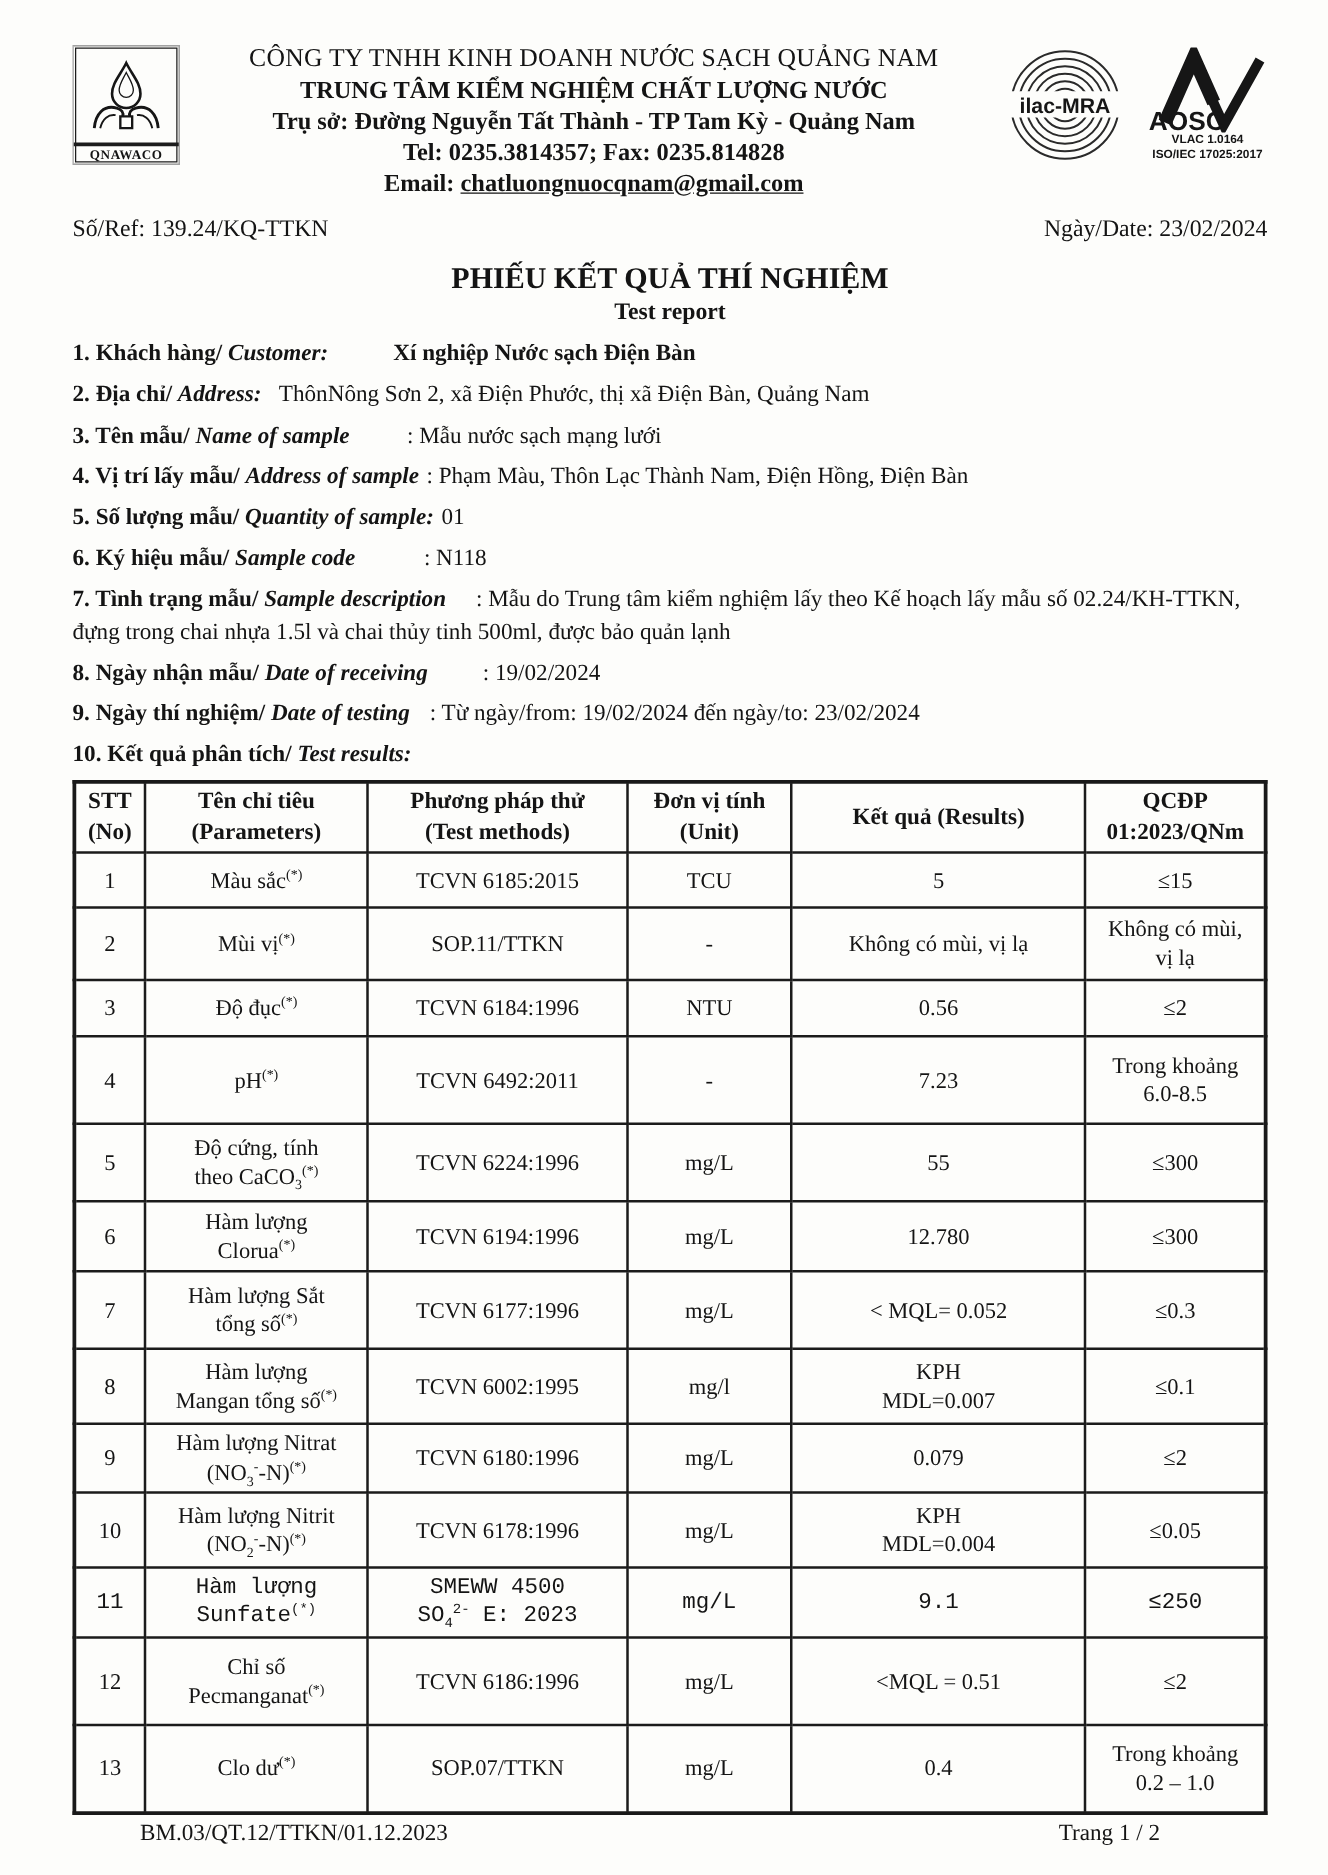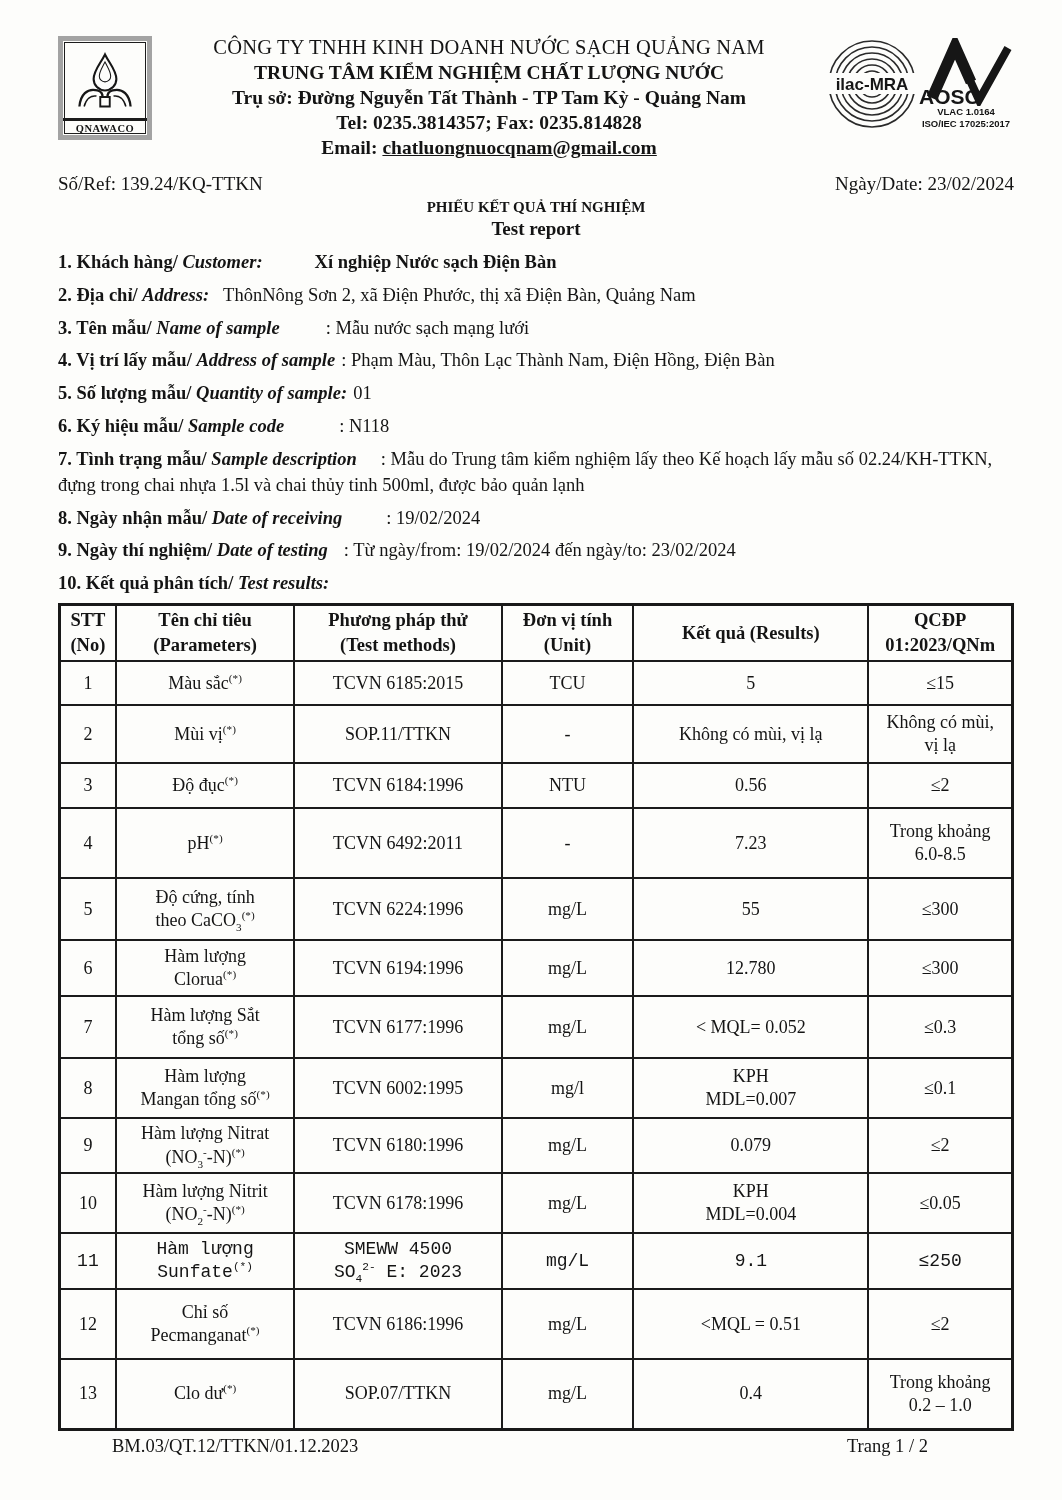--- a/index.html
+++ b/index.html
@@ -4,36 +4,36 @@
 <style>
   html,body{margin:0;padding:0;background:#9a9a9a;}
   .page{
     width:1062px;height:1500px;box-sizing:border-box;
     margin:0 auto;background:#fdfdfb;color:#141414;
     font-family:"Liberation Serif","DejaVu Serif",serif;
     padding:30px 48px 8px 58px;position:relative;overflow:hidden;
   }
   
   .hdr{display:flex;align-items:flex-start;}
-  .logo-box{width:84px;height:94px;border:5px solid #a3a3a3;box-shadow:0 0 0 1px #fdfdfb inset,0 0 0 2px #1c1c1c inset;
+  .logo-box{width:84px;height:94px;border:1px solid #a3a3a3;box-shadow:0 0 0 1px #fdfdfb inset,0 0 0 2px #1c1c1c inset;
     display:flex;flex-direction:column;flex:0 0 auto;margin-top:6px;}
   .logo-art{flex:1;display:flex;align-items:center;justify-content:center;}
   .logo-band{border-top:3px solid #1c1c1c;font-size:10.5px;font-weight:bold;text-align:center;
     padding:2px 0 1px;letter-spacing:.5px;}
   .hdr-center{flex:1;text-align:center;margin-top:6px;padding:0 2px;}
   .h-company{font-size:20.5px;letter-spacing:.2px;}
   .h-line-b{font-size:19.5px;font-weight:bold;margin-top:3px;}
   .h-email .u{text-decoration:underline;}
-  .hdr-right{flex:0 0 auto;display:flex;gap:0;margin-top:8px;}
+  .hdr-right{flex:0 0 auto;display:flex;gap:20px;margin-top:8px;}
   .aosc-col{display:flex;flex-direction:column;align-items:center;}
   .cert-small{font-size:9.5px;font-weight:bold;line-height:1.25;white-space:nowrap;
     font-family:"Liberation Sans","DejaVu Sans",sans-serif;}
   
   .refline{display:flex;justify-content:space-between;font-size:19px;margin-top:14px;}
-  .title{text-align:center;font-weight:bold;font-size:15px;margin-top:4px;}
+  .title{text-align:center;font-weight:bold;font-size:24px;margin-top:15px;}
   .subtitle{text-align:center;font-weight:bold;font-size:19px;margin-top:2px;}
   
   #items{margin-top:9px;font-size:18.5px;}
   .item{margin-top:6.5px;line-height:1.42;}
   .item .no-vi{font-weight:bold;}
   .item .en{font-weight:bold;font-style:italic;}
   .item .sp{display:inline-block;height:1px;}
   .v-bold{font-weight:bold;}
   
   table{width:100%;border-collapse:collapse;margin-top:7px;font-size:18px;

